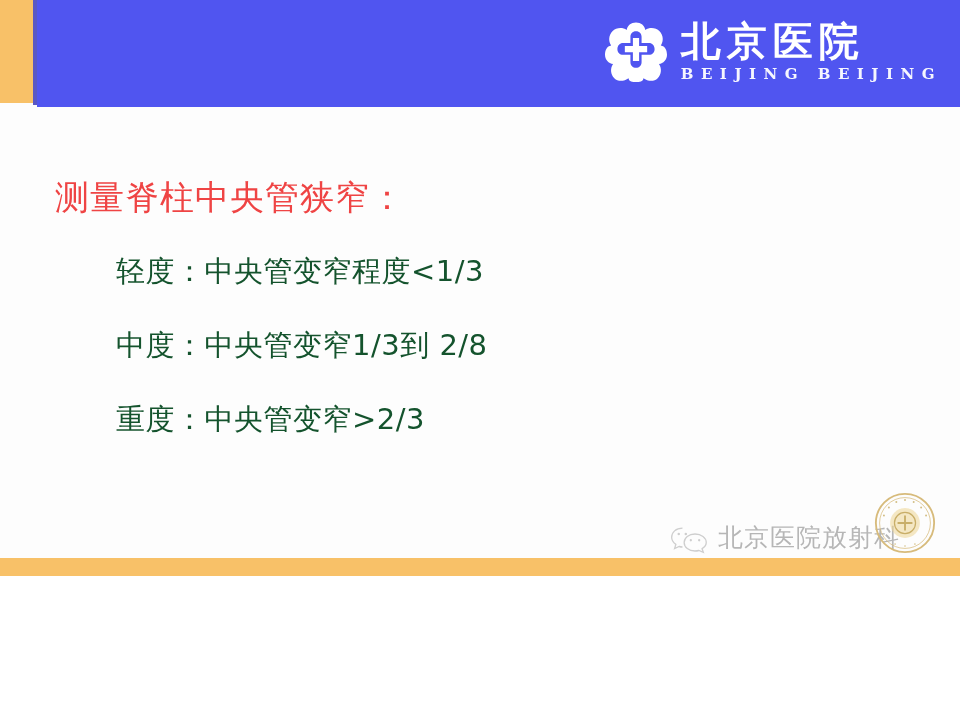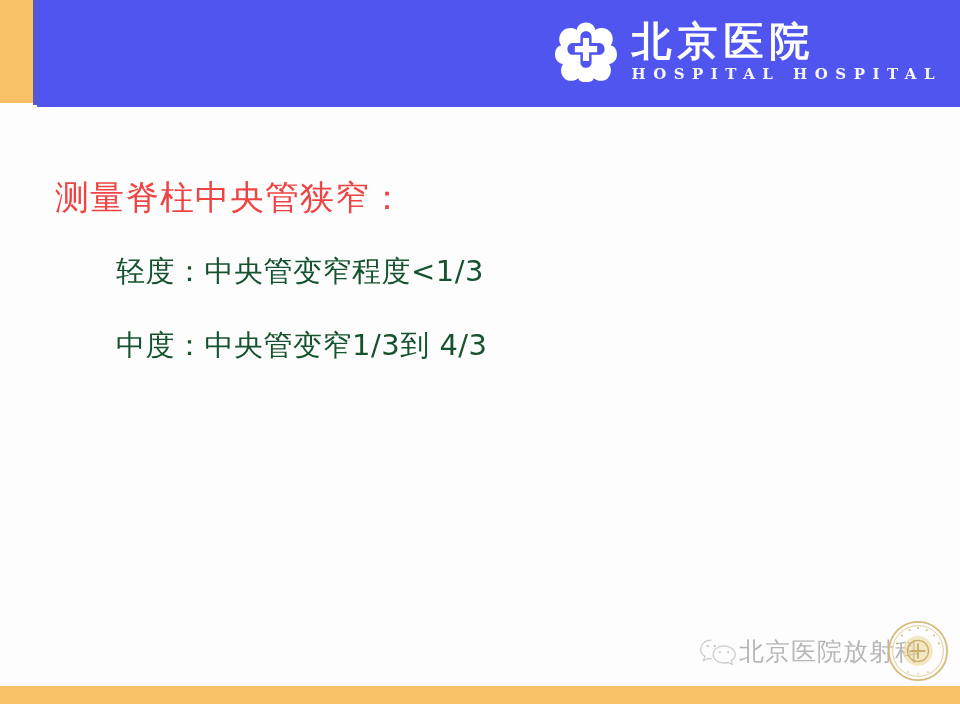--- a/index.html
+++ b/index.html
@@ -7,21 +7,21 @@
     margin: 0;
     padding: 0;
     background: #ffffff;
   }
   body {
     font-family: "Liberation Sans", "DejaVu Sans", sans-serif;
   }
   .slide {
     position: relative;
     width: 960px;
-    height: 704px;
+    height: 576px;
     background: #fdfdfd;
     overflow: hidden;
   }
 
   
   .header-band {
     position: absolute;
     left: 0;
     top: 0;
     width: 960px;
@@ -121,24 +121,25 @@
     color: #14532d;
     white-space: nowrap;
     margin-bottom: 34px;
     letter-spacing: 0.5px;
     font-family: "DejaVu Sans", "Liberation Sans", sans-serif;
   }
 
   
   .watermark {
     position: absolute;
-    right: 11px;
+    right: 24px;
     bottom: 22px;
     display: flex;
-    align-items: center;
+    align-items: flex-end;
+    gap: 8px;
     opacity: 0.72;
   }
   .wechat-icon {
     width: 40px;
     height: 30px;
     flex: 0 0 auto;
   }
   .watermark-text {
     font-size: 25px;
     color: #9b9b9b;
@@ -213,31 +214,32 @@
                      C59 22 56 18 50 18 Z"></path>
           </g>
           <g fill="#ffffff">
 
             <path d="M45 29 L55 29 L55 42 L68 42 L68 52 L55 52 L55 66 L45 66 L45 52 L32 52 L32 42 L45 42 Z"></path>
           </g>
         </svg>
       </span>
       <span class="logo-text">
         <span class="logo-cn">北京医院</span>
-        <span class="logo-en">HOSPITAL HOSPITAL</span>
+        <span class="logo-en">BEIJING BEIJING</span>
       </span>
     </div>
   </div>
 
   <div class="content">
     <div class="slide-title">测量脊柱中央管狭窄：</div>
 
     <ul class="bullet-list">
       <li class="bullet-item">轻度：中央管变窄程度&lt;1/3</li>
-      <li class="bullet-item">中度：中央管变窄1/3到  4/3</li>
+      <li class="bullet-item">中度：中央管变窄1/3到  2/8</li>
+      <li class="bullet-item">重度：中央管变窄&gt;2/3</li>
     </ul>
   </div>
 
   <div class="watermark">
     <span class="wechat-icon">
       <svg viewBox="0 0 48 36" width="40" height="30" aria-hidden="true">
         <g fill="none" stroke="#bdbdbd" stroke-width="1.6">
           <path d="M15 5 C7 5 2 10 2 16 C2 19.5 4 22.5 7 24.5 L5.5 29.5 L11 27 C12.4 27.4 13.7 27.6 15 27.6"></path>
           <path d="M30 12 C22.5 12 17 16.5 17 22.2 C17 27.9 22.5 32.4 30 32.4 C31.6 32.4 33.2 32.2 34.6 31.8 L40 34 L38.5 29.6 C41.6 27.7 43.5 25.1 43.5 22.2 C43.5 16.5 37.6 12 30 12 Z"></path>
         </g>

